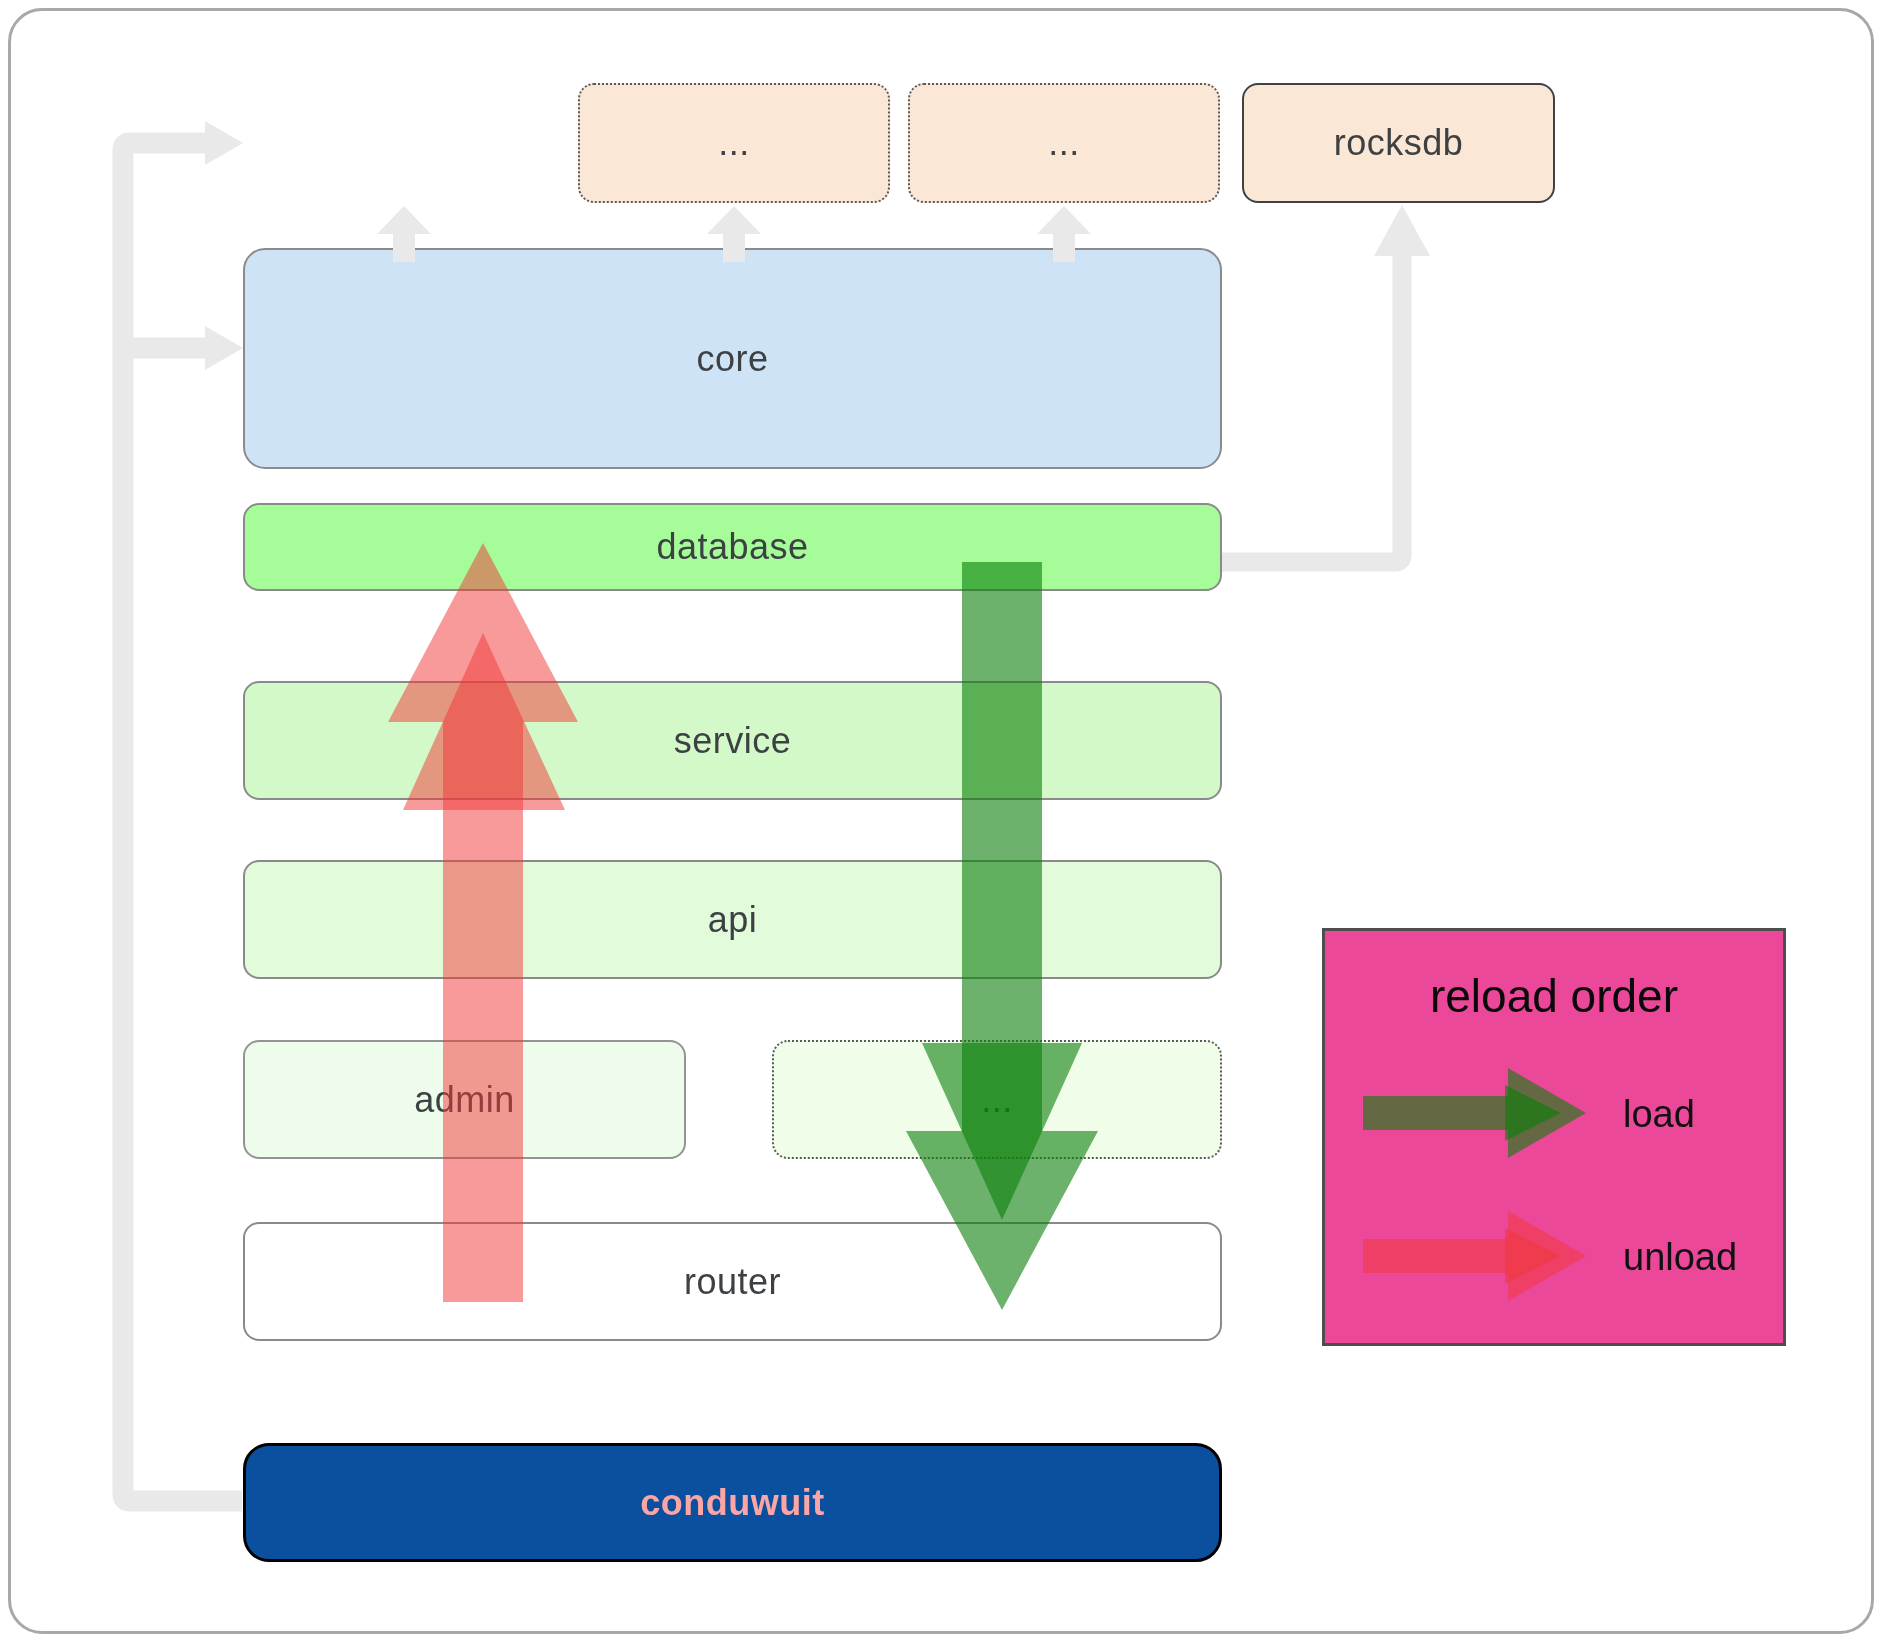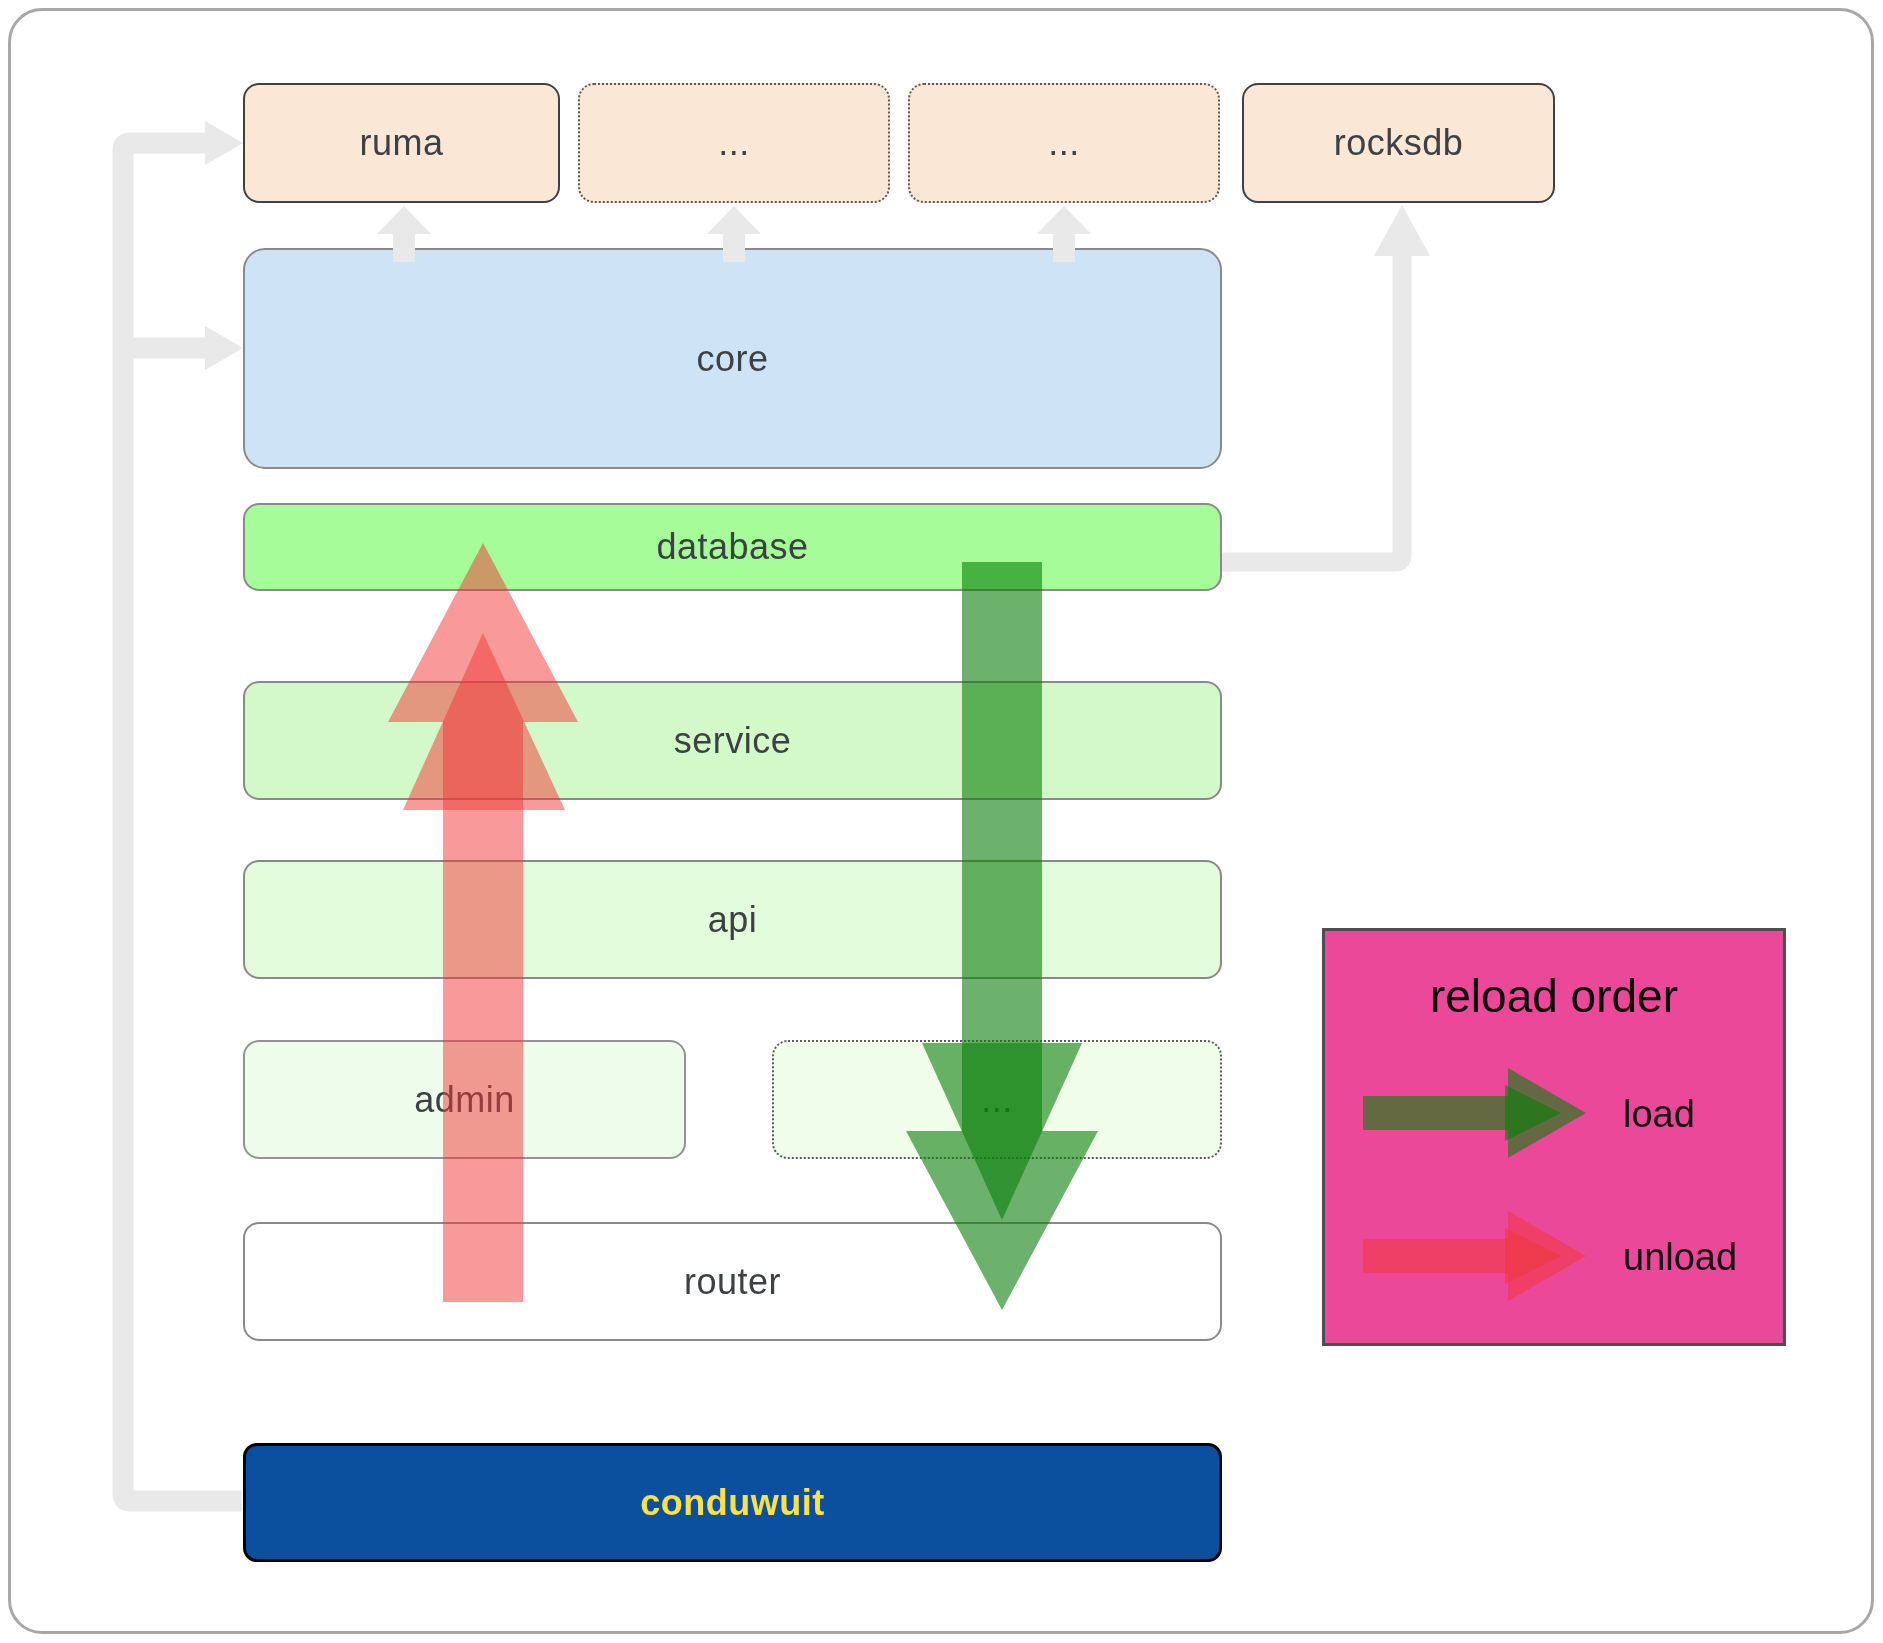--- a/index.html
+++ b/index.html
@@ -15,41 +15,38 @@
   .dotted{border:2.5px dotted #5a5a5a;}
   .grey-border{border:2.5px solid #8a8a8a;}
   .thin-border{border:2px solid #939393;}
   #box-core{background:var(--core_blue);}
   #box-database{background:var(--db_green);}
   #box-service{background:var(--service_green);}
   #box-api{background:var(--api_green);}
   #box-admin{background:var(--admin_green);}
   #box-dots-row{background:var(--dotsrow_green);}
   #box-router{background:#ffffff;}
-  #box-conduwuit{background:var(--navy);border:3px solid #000;color:#fde047;
-                 font-weight:600;border-radius:14px;}
+  #box-conduwuit{background:var(--navy);border:3px solid #000;color:#fca5a5;
+                 font-weight:600;border-radius:26px;}
   #legend{position:absolute;left:1322px;top:928px;width:464px;height:418px;
           box-sizing:border-box;background:#ec4899;border:3px solid #4e4e4e;}
   #legend-title{position:absolute;left:0;top:38px;width:100%;text-align:center;
                 font-size:46px;color:#0a0a0a;}
   .legend-label{position:absolute;font-size:38px;color:#111;}
   #legend-load-label{left:298px;top:162px;}
   #legend-unload-label{left:298px;top:305px;}
   svg#overlay{position:absolute;left:0;top:0;width:1883px;height:1643px;
               pointer-events:none;}
 </style>
 </head>
 <body>
 
 <div id="stage">
   <div id="frame"></div>
 
-  <div class="box peach solid-dark" id="box-ruma" style="left:243px;top:83px;width:317px;height:120px;">
-    <span>ruma</span>
-  </div>
   <div class="box peach dotted" style="left:578px;top:83px;width:312px;height:120px;">
     <span>...</span>
   </div>
   <div class="box peach dotted" style="left:908px;top:83px;width:312px;height:120px;">
     <span>...</span>
   </div>
   <div class="box peach solid-dark" id="box-rocksdb" style="left:1242px;top:83px;width:313px;height:120px;">
     <span>rocksdb</span>
   </div>
 

